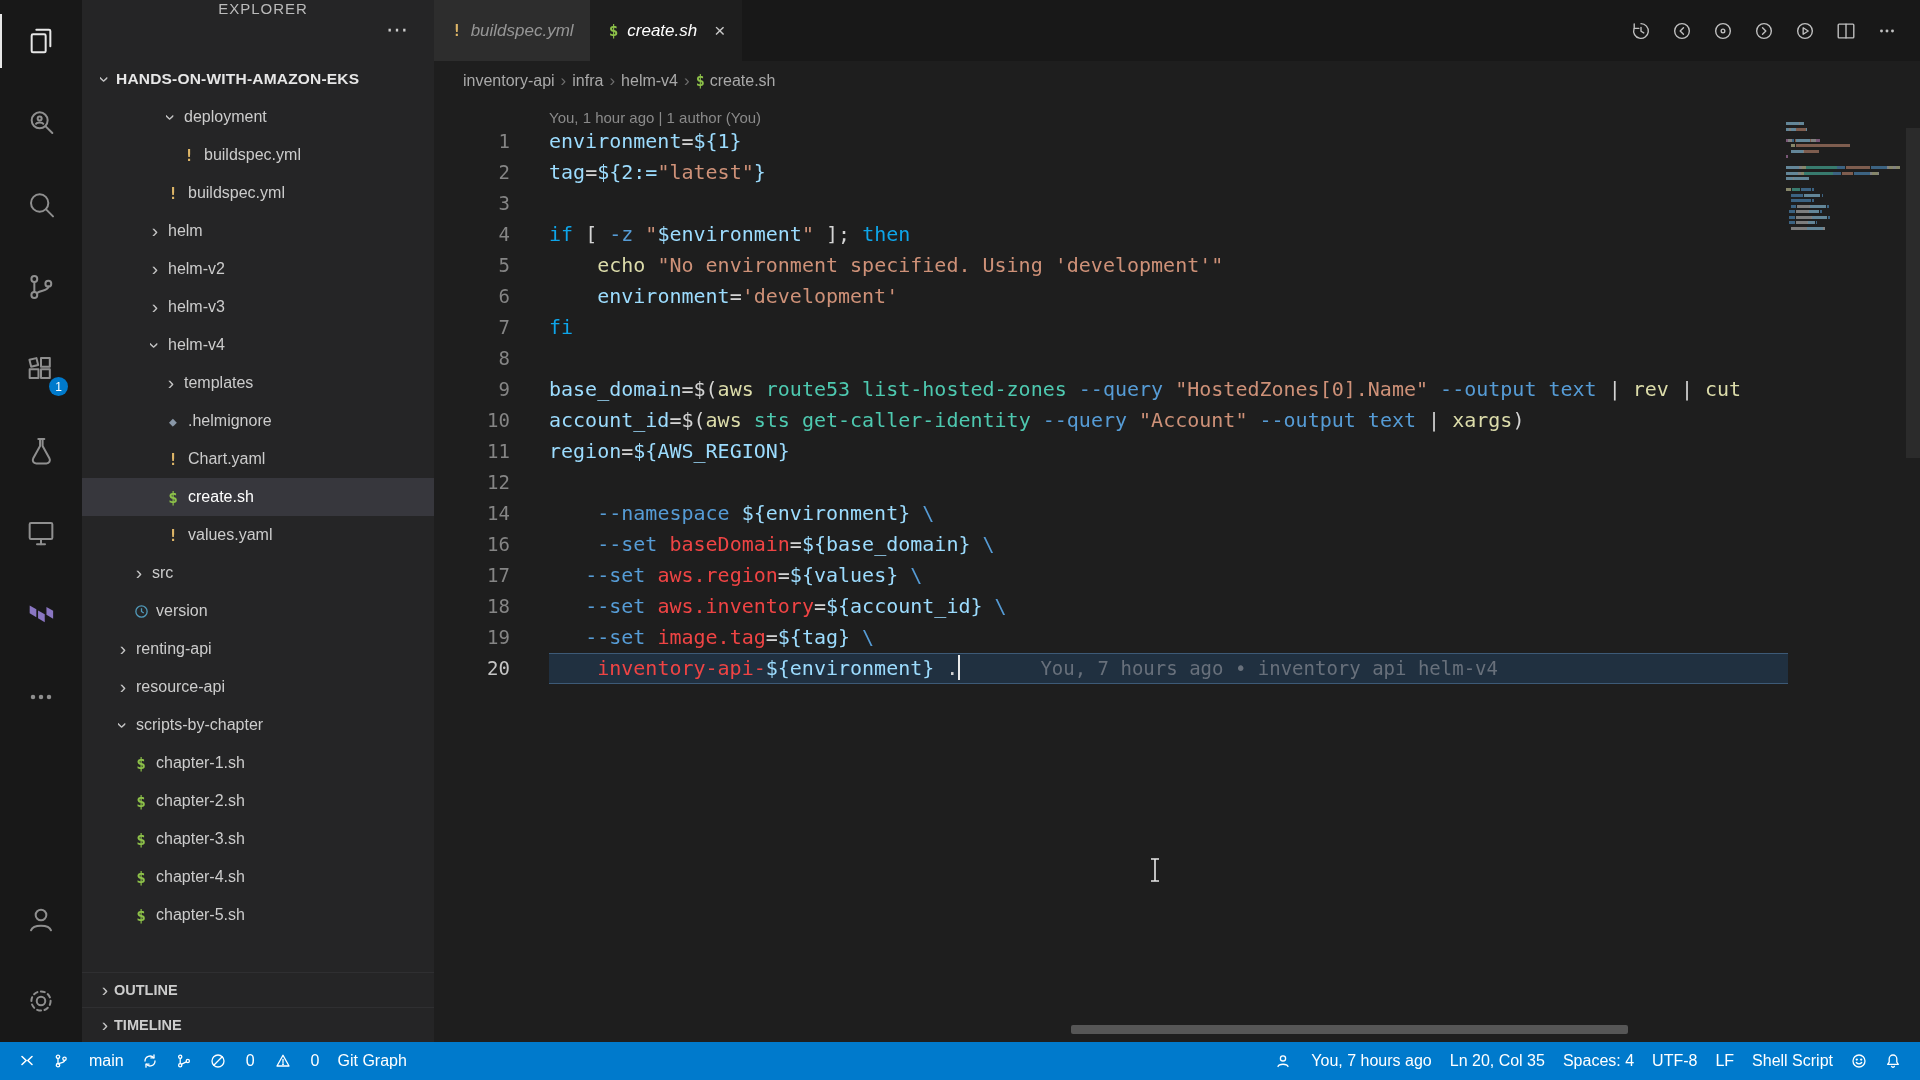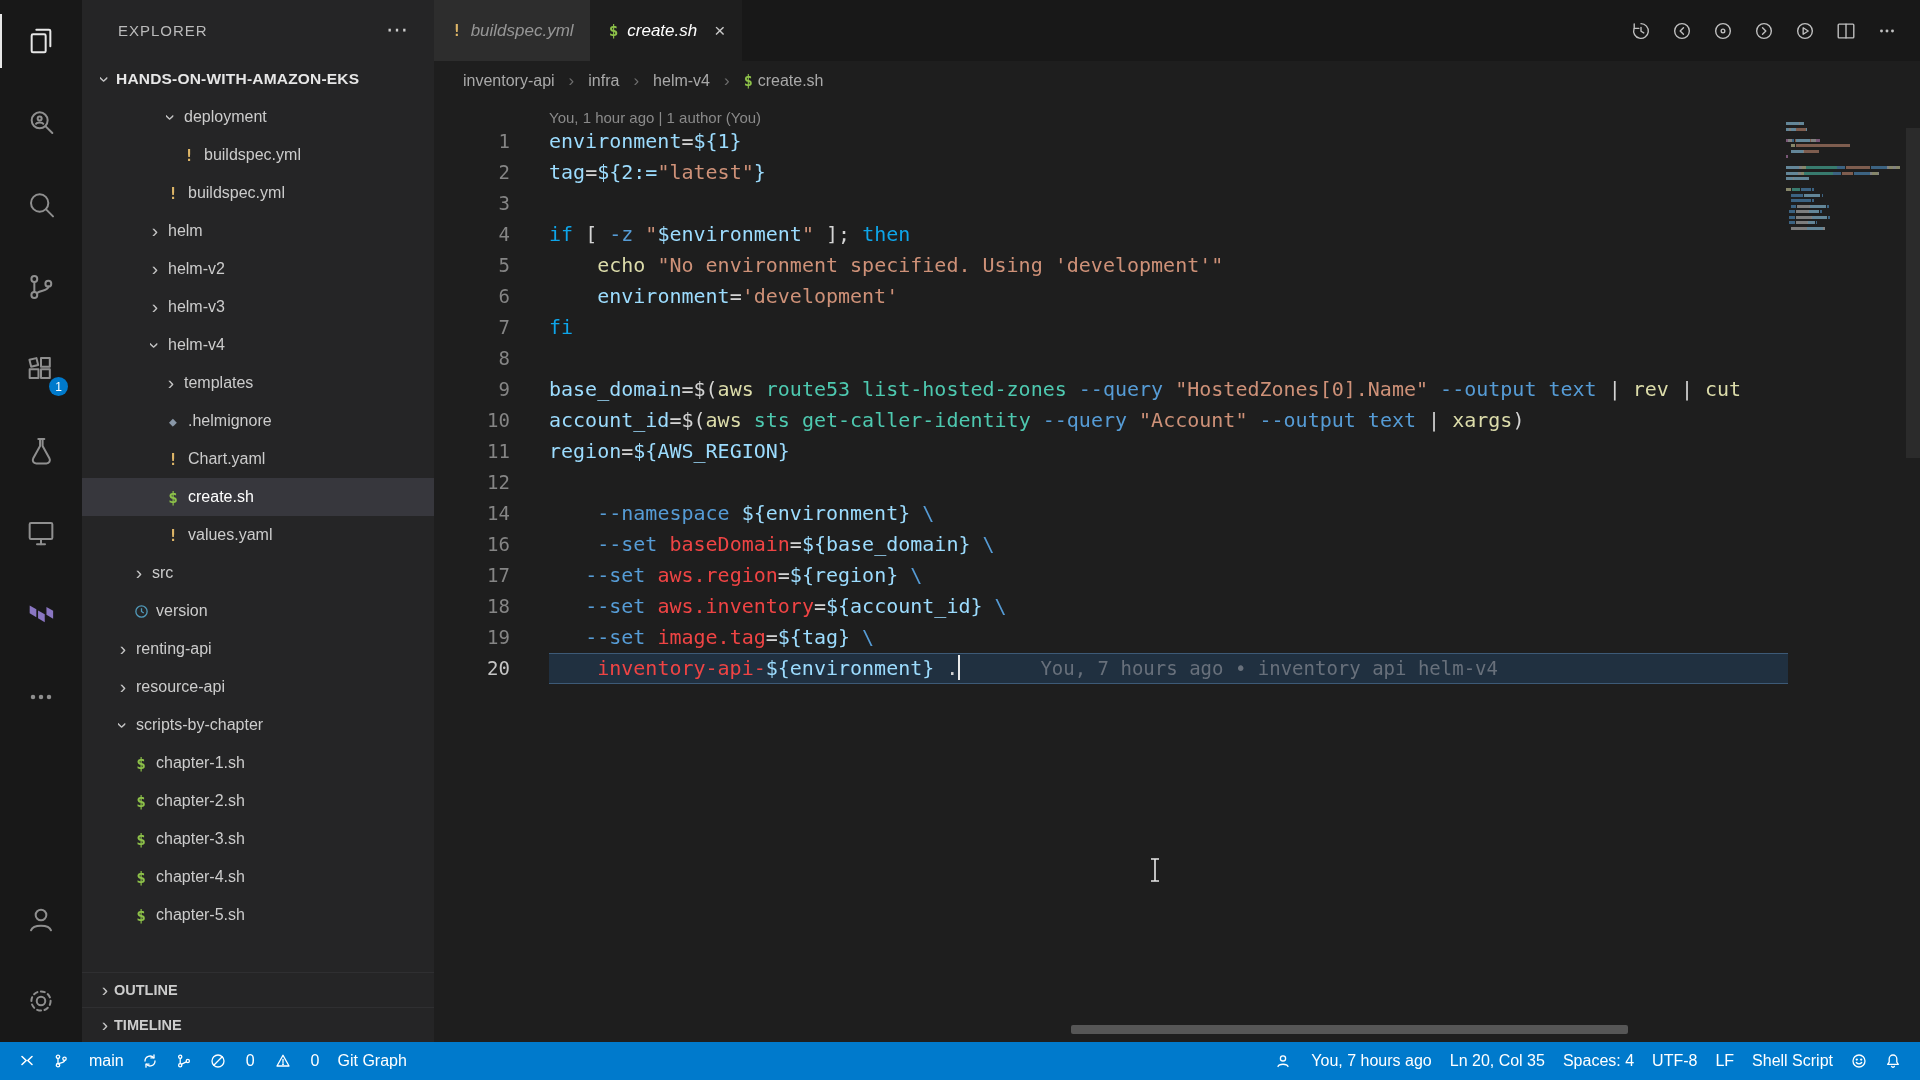--- a/index.html
+++ b/index.html
@@ -18,21 +18,21 @@
     width:2px; background:#e7e7e7; }
   .ab-item svg { width:32px; height:32px; }
   .ab-item .badge { position:absolute; right:14px; bottom:14px; background:#007acc;
     color:#fff; font-size:12px; width:19px; height:19px; border-radius:50%;
     display:flex; align-items:center; justify-content:center; }
   .ab-item.terraform { color:#8a76c2; }
 
   
   .sidebar { width:352px; background:#252526; display:flex; flex-direction:column;
     color:#cccccc; min-height:0; }
-  .sb-header { height:60px; display:flex; align-items:center; padding:0 26px 0 36px; }
+  .sb-header { height:60px; display:flex; align-items:center; padding:0 26px 0 36px;flex-direction:column; }
   .sb-title { font-size:15px; color:#bbbbbb; letter-spacing:1px; }
   .sb-more { margin-left:auto; color:#cccccc; font-size:22px; cursor:pointer; }
   .sb-project { height:38px; display:flex; align-items:center; padding-left:14px;
     font-weight:bold; font-size:15.5px; color:#e7e7e7; cursor:pointer; }
   .chev { display:inline-block; width:18px; color:#c5c5c5; font-size:19px;
     font-weight:normal; text-align:center; transform-origin:50% 52%; }
   .chev.expanded { transform:rotate(90deg); }
   .proj-label { margin-left:2px; letter-spacing:.2px; }
   .tree { flex:1; overflow:hidden; }
   .tree-row { height:38px; display:flex; align-items:center; font-size:16px;
@@ -61,21 +61,21 @@
   .tab.active { background:#1e1e1e; color:#ffffff; }
   .tab .t-ico { font-family:"DejaVu Sans Mono", monospace; font-weight:bold; font-size:16px; }
   .tab .t-label.italic { font-style:italic; }
   .tab .t-close { margin-left:8px; font-size:19px; color:#c8c8c8; cursor:pointer; }
   .editor-actions { margin-left:auto; display:flex; align-items:center; gap:19px;
     padding-right:22px; color:#c0c0c0; }
   .editor-actions .ea { cursor:pointer; display:flex; }
   .editor-actions svg { width:22px; height:22px; }
 
   .breadcrumbs { height:39px; display:flex; align-items:center; padding-left:29px;
-    font-size:16px; color:#a9a9a9; gap:14px; }
+    font-size:16px; color:#a9a9a9; gap:6px; }
   .crumb { cursor:pointer; display:flex; align-items:center; gap:5px; }
   .crumb-sep { color:#6e6e6e; font-size:17px; }
   .crumb .t-ico { font-family:"DejaVu Sans Mono", monospace; font-weight:bold;
     color:#8dc149; font-size:15px; }
 
   
   .code-area { flex:1; position:relative; overflow:hidden; cursor:text; }
   .codelens { height:26px; padding-left:115px; display:flex; align-items:flex-end;
     color:#8a8a8a; font-size:15px; cursor:pointer; }
   .code-rows { margin-right:132px; }
@@ -435,21 +435,21 @@
             <div class="crow"><span class="gutter">5</span><span class="lc"><span class="tk-op">    </span><span class="tk-cmd">echo</span><span class="tk-op"> </span><span class="tk-str">"No environment specified. Using 'development'"</span></span></div>
             <div class="crow"><span class="gutter">6</span><span class="lc"><span class="tk-op">    </span><span class="tk-var">environment</span><span class="tk-op">=</span><span class="tk-str">'development'</span></span></div>
             <div class="crow"><span class="gutter">7</span><span class="lc"><span class="tk-kw">fi</span></span></div>
             <div class="crow"><span class="gutter">8</span><span class="lc"></span></div>
             <div class="crow"><span class="gutter">9</span><span class="lc"><span class="tk-var">base_domain</span><span class="tk-op">=</span><span class="tk-op">$(</span><span class="tk-cmd">aws</span><span class="tk-sub"> route53 list-hosted-zones </span><span class="tk-flag">--query</span><span class="tk-op"> </span><span class="tk-str">"HostedZones[0].Name"</span><span class="tk-op"> </span><span class="tk-flag">--output</span><span class="tk-flag"> text </span><span class="tk-op">| </span><span class="tk-cmd">rev</span><span class="tk-op"> | </span><span class="tk-cmd">cut</span></span></div>
             <div class="crow"><span class="gutter">10</span><span class="lc"><span class="tk-var">account_id</span><span class="tk-op">=</span><span class="tk-op">$(</span><span class="tk-cmd">aws</span><span class="tk-sub"> sts get-caller-identity </span><span class="tk-flag">--query</span><span class="tk-op"> </span><span class="tk-str">"Account"</span><span class="tk-op"> </span><span class="tk-flag">--output</span><span class="tk-flag"> text </span><span class="tk-op">| </span><span class="tk-cmd">xargs</span><span class="tk-op">)</span></span></div>
             <div class="crow"><span class="gutter">11</span><span class="lc"><span class="tk-var">region</span><span class="tk-op">=</span><span class="tk-var">${AWS_REGION}</span></span></div>
             <div class="crow"><span class="gutter">12</span><span class="lc"></span></div>
             <div class="crow"><span class="gutter">14</span><span class="lc"><span class="tk-op">    </span><span class="tk-flag">--namespace</span><span class="tk-op"> </span><span class="tk-var">${environment}</span><span class="tk-op"> </span><span class="tk-cont">\</span></span></div>
             <div class="crow"><span class="gutter">16</span><span class="lc"><span class="tk-op">    </span><span class="tk-flag">--set</span><span class="tk-op"> </span><span class="tk-def">baseDomain</span><span class="tk-op">=</span><span class="tk-var">${base_domain}</span><span class="tk-op"> </span><span class="tk-cont">\</span></span></div>
-            <div class="crow"><span class="gutter">17</span><span class="lc"><span class="tk-op">   </span><span class="tk-flag">--set</span><span class="tk-op"> </span><span class="tk-def">aws.region</span><span class="tk-op">=</span><span class="tk-var">${region}</span><span class="tk-op"> </span><span class="tk-cont">\</span></span></div>
+            <div class="crow"><span class="gutter">17</span><span class="lc"><span class="tk-op">   </span><span class="tk-flag">--set</span><span class="tk-op"> </span><span class="tk-def">aws.region</span><span class="tk-op">=</span><span class="tk-var">${values}</span><span class="tk-op"> </span><span class="tk-cont">\</span></span></div>
             <div class="crow"><span class="gutter">18</span><span class="lc"><span class="tk-op">   </span><span class="tk-flag">--set</span><span class="tk-op"> </span><span class="tk-def">aws.inventory</span><span class="tk-op">=</span><span class="tk-var">${account_id}</span><span class="tk-op"> </span><span class="tk-cont">\</span></span></div>
             <div class="crow"><span class="gutter">19</span><span class="lc"><span class="tk-op">   </span><span class="tk-flag">--set</span><span class="tk-op"> </span><span class="tk-def">image.tag</span><span class="tk-op">=</span><span class="tk-var">${tag}</span><span class="tk-op"> </span><span class="tk-cont">\</span></span></div>
             <div class="crow current"><span class="gutter">20</span><span class="lc"><span class="tk-op">    </span><span class="tk-def">inventory-api-</span><span class="tk-var">${environment}</span><span class="tk-op"> .</span><span class="cursor"></span><span class="inline-blame">You, 7 hours ago • inventory api helm-v4</span></span></div>
           </div>
         <div class="minimap" id="minimap">
             <div class="mrow">
               <span class="mseg" style="width: 12.65px; background: rgb(156, 220, 254);"></span>
               <span class="mseg" style="width: 1.15px; background: rgb(212, 212, 212);"></span>
               <span class="mseg" style="width: 4.6px; background: rgb(156, 220, 254);"></span>
             </div>

